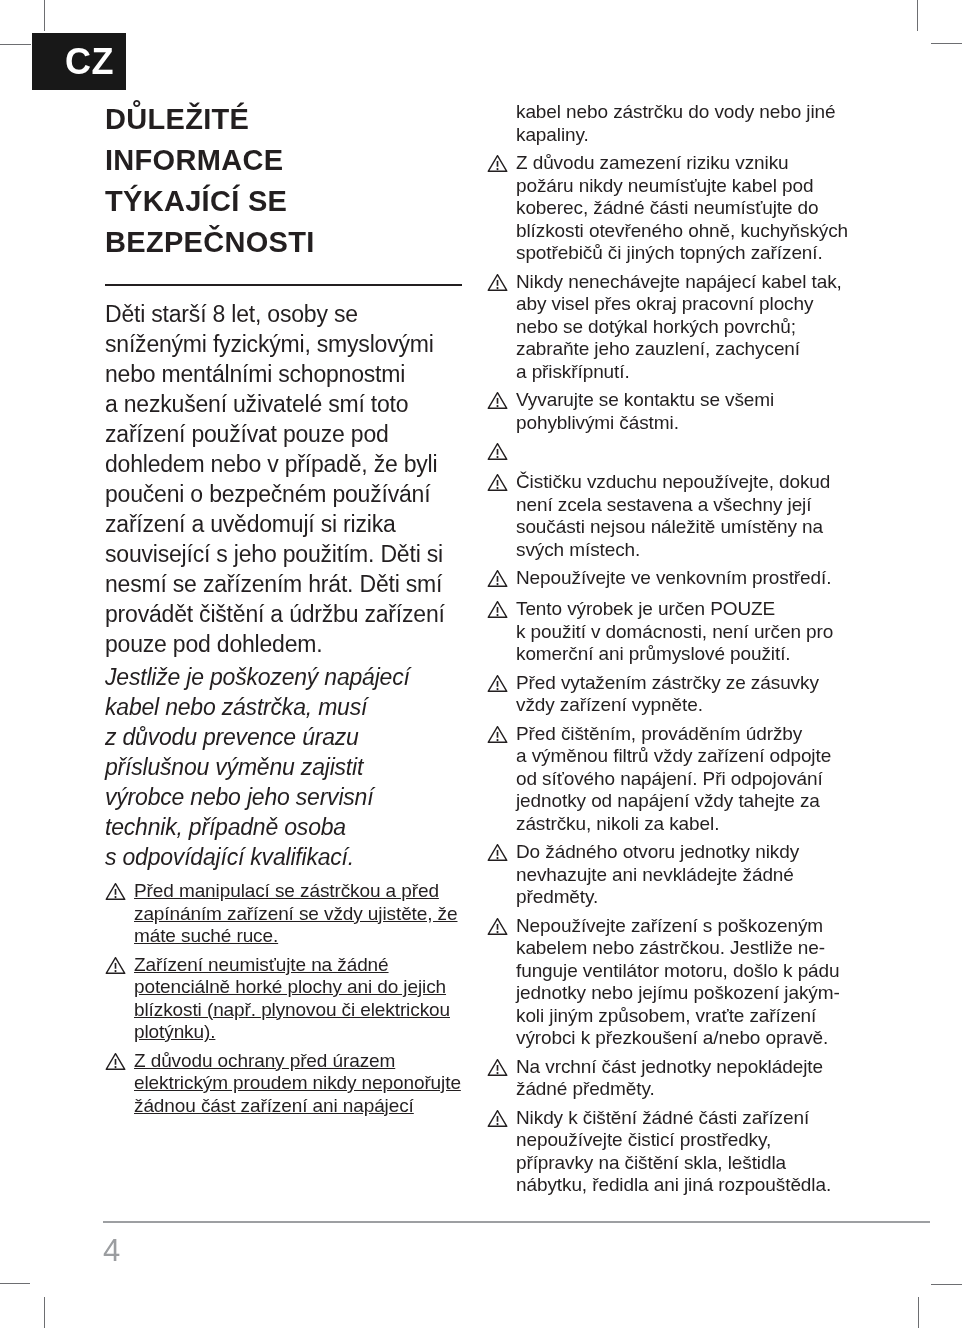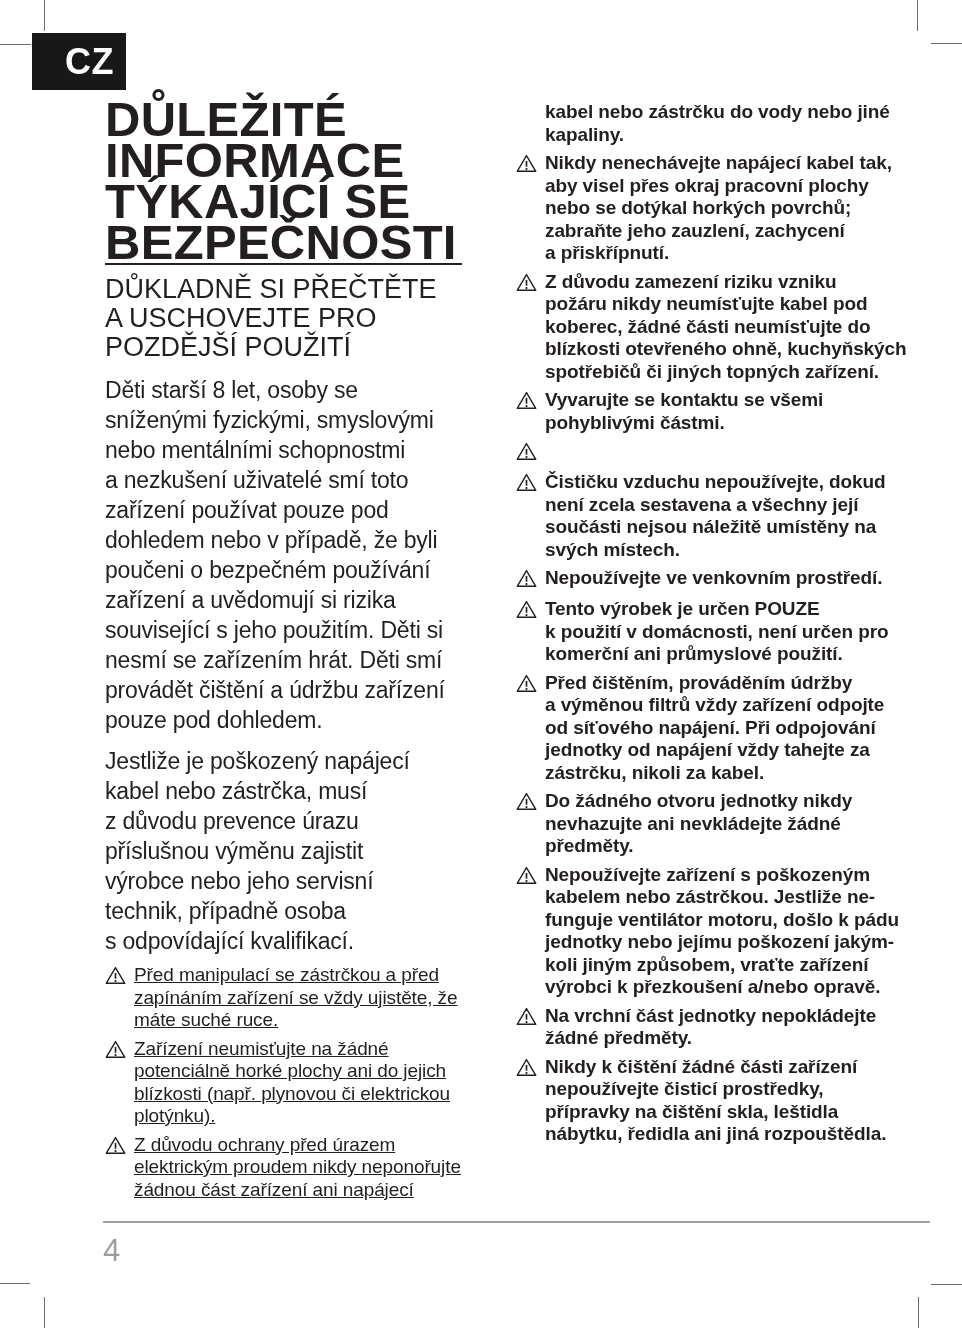--- a/index.html
+++ b/index.html
@@ -46,51 +46,50 @@
   }
 
   
   .col-left {
     position: absolute;
     left: 105px; top: 99px;
     width: 375px;
   }
   .col-right {
     position: absolute;
-    left: 516px; top: 101px;
+    left: 487px; top: 101px;
     width: 410px;
-    font-weight: bold;
   }
 
   h1.title {
     margin: 0;
-    font-size: 49px;
+    font-size: 29px;
     line-height: 41px;
     font-weight: 700;
     letter-spacing: 0.3px;
     white-space: pre;
     border-bottom: 2.5px solid #231f20;
-    padding-bottom: 0;
+    padding-bottom: 21px;
     width: 357px;
   }
   h2.subtitle {
     margin: 10px 0 0 0;
     font-size: 27px;
     line-height: 29px;
     font-weight: 400;
     white-space: pre;
   }
   p.body-para {
     margin: 13px 0 0 0;
     font-size: 23px;
     line-height: 30px;
     white-space: pre;
     letter-spacing: -0.2px;
   }
-  p.body-para + p.body-para { margin-top: 11px; }
+  p.body-para + p.body-para { margin-top: 3px; font-style: italic; }
 
   .warn-list { margin-top: 8px; text-decoration: underline; }
   .warn {
     display: flex;
     align-items: flex-start;
     margin-bottom: 6px;
   }
   .warn .wicon {
     flex: 0 0 auto;
     width: 21px;
@@ -135,23 +134,20 @@
 
   <div class="badge">
     <span>CZ</span>
   </div>
 
   <div class="col-left">
     <h1 class="title">DŮLEŽITÉ
 INFORMACE
 TÝKAJÍCÍ SE
 BEZPEČNOSTI</h1>
-    <h2 class="subtitle">DŮKLADNĚ SI PŘEČTĚTE
-A USCHOVEJTE PRO
-POZDĚJŠÍ POUŽITÍ</h2>
     <p class="body-para">Děti starší 8 let, osoby se
 sníženými fyzickými, smyslovými
 nebo mentálními schopnostmi
 a nezkušení uživatelé smí toto
 zařízení používat pouze pod
 dohledem nebo v případě, že byli
 poučeni o bezpečném používání
 zařízení a uvědomují si rizika
 související s jeho použitím. Děti si
 nesmí se zařízením hrát. Děti smí
@@ -213,48 +209,48 @@
     </div>
 
     <div class="warn">
       <span class="wicon">
         <svg viewBox="0 0 24 21" width="21" height="19">
             <path d="M12 1.6 L22.6 19.4 H1.4 Z" fill="none" stroke="#231f20" stroke-width="1.6" stroke-linejoin="round"></path>
             <line x1="12" y1="7.6" x2="12" y2="14.2" stroke="#231f20" stroke-width="1.9"></line>
             <circle cx="12" cy="16.9" r="1.25" fill="#231f20"></circle>
           </svg>
       </span>
+      <span class="wtext">Z důvodu zamezení riziku vzniku
+požáru nikdy neumísťujte kabel pod
+koberec, žádné části neumísťujte do
+blízkosti otevřeného ohně, kuchyňských
+spotřebičů či jiných topných zařízení.</span>
+    </div>
+    <div class="warn">
+      <span class="wicon">
+        <svg viewBox="0 0 24 21" width="21" height="19">
+            <path d="M12 1.6 L22.6 19.4 H1.4 Z" fill="none" stroke="#231f20" stroke-width="1.6" stroke-linejoin="round"></path>
+            <line x1="12" y1="7.6" x2="12" y2="14.2" stroke="#231f20" stroke-width="1.9"></line>
+            <circle cx="12" cy="16.9" r="1.25" fill="#231f20"></circle>
+          </svg>
+      </span>
       <span class="wtext">Nikdy nenechávejte napájecí kabel tak,
 aby visel přes okraj pracovní plochy
 nebo se dotýkal horkých povrchů;
 zabraňte jeho zauzlení, zachycení
 a přiskřípnutí.</span>
     </div>
     <div class="warn">
       <span class="wicon">
         <svg viewBox="0 0 24 21" width="21" height="19">
             <path d="M12 1.6 L22.6 19.4 H1.4 Z" fill="none" stroke="#231f20" stroke-width="1.6" stroke-linejoin="round"></path>
             <line x1="12" y1="7.6" x2="12" y2="14.2" stroke="#231f20" stroke-width="1.9"></line>
             <circle cx="12" cy="16.9" r="1.25" fill="#231f20"></circle>
           </svg>
       </span>
-      <span class="wtext">Z důvodu zamezení riziku vzniku
-požáru nikdy neumísťujte kabel pod
-koberec, žádné části neumísťujte do
-blízkosti otevřeného ohně, kuchyňských
-spotřebičů či jiných topných zařízení.</span>
-    </div>
-    <div class="warn">
-      <span class="wicon">
-        <svg viewBox="0 0 24 21" width="21" height="19">
-            <path d="M12 1.6 L22.6 19.4 H1.4 Z" fill="none" stroke="#231f20" stroke-width="1.6" stroke-linejoin="round"></path>
-            <line x1="12" y1="7.6" x2="12" y2="14.2" stroke="#231f20" stroke-width="1.9"></line>
-            <circle cx="12" cy="16.9" r="1.25" fill="#231f20"></circle>
-          </svg>
-      </span>
       <span class="wtext">Vyvarujte se kontaktu se všemi
 pohyblivými částmi.</span>
     </div>
     <div class="warn">
       <span class="wicon">
         <svg viewBox="0 0 24 21" width="21" height="19">
             <path d="M12 1.6 L22.6 19.4 H1.4 Z" fill="none" stroke="#231f20" stroke-width="1.6" stroke-linejoin="round"></path>
             <line x1="12" y1="7.6" x2="12" y2="14.2" stroke="#231f20" stroke-width="1.9"></line>
             <circle cx="12" cy="16.9" r="1.25" fill="#231f20"></circle>
           </svg>
@@ -287,20 +283,31 @@
       <span class="wicon">
         <svg viewBox="0 0 24 21" width="21" height="19">
             <path d="M12 1.6 L22.6 19.4 H1.4 Z" fill="none" stroke="#231f20" stroke-width="1.6" stroke-linejoin="round"></path>
             <line x1="12" y1="7.6" x2="12" y2="14.2" stroke="#231f20" stroke-width="1.9"></line>
             <circle cx="12" cy="16.9" r="1.25" fill="#231f20"></circle>
           </svg>
       </span>
       <span class="wtext">Tento výrobek je určen POUZE
 k použití v domácnosti, není určen pro
 komerční ani průmyslové použití.</span>
+    </div>
+    <div class="warn">
+      <span class="wicon">
+        <svg viewBox="0 0 24 21" width="21" height="19">
+            <path d="M12 1.6 L22.6 19.4 H1.4 Z" fill="none" stroke="#231f20" stroke-width="1.6" stroke-linejoin="round"></path>
+            <line x1="12" y1="7.6" x2="12" y2="14.2" stroke="#231f20" stroke-width="1.9"></line>
+            <circle cx="12" cy="16.9" r="1.25" fill="#231f20"></circle>
+          </svg>
+      </span>
+      <span class="wtext">Před vytažením zástrčky ze zásuvky
+vždy zařízení vypněte.</span>
     </div>
     <div class="warn">
       <span class="wicon">
         <svg viewBox="0 0 24 21" width="21" height="19">
             <path d="M12 1.6 L22.6 19.4 H1.4 Z" fill="none" stroke="#231f20" stroke-width="1.6" stroke-linejoin="round"></path>
             <line x1="12" y1="7.6" x2="12" y2="14.2" stroke="#231f20" stroke-width="1.9"></line>
             <circle cx="12" cy="16.9" r="1.25" fill="#231f20"></circle>
           </svg>
       </span>
       <span class="wtext">Před čištěním, prováděním údržby

